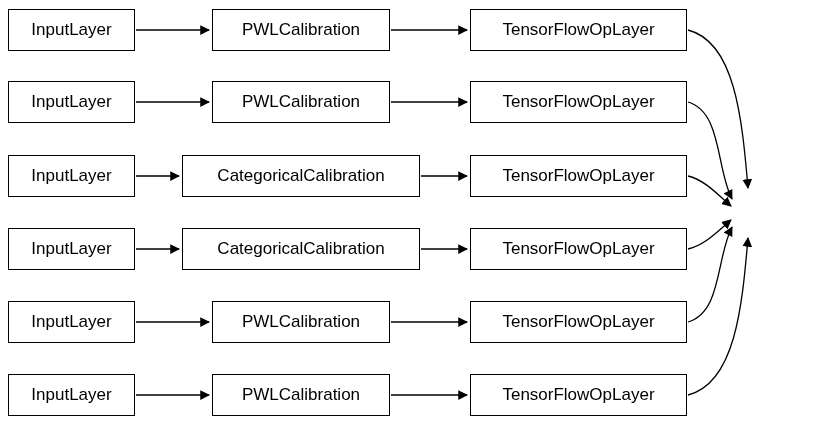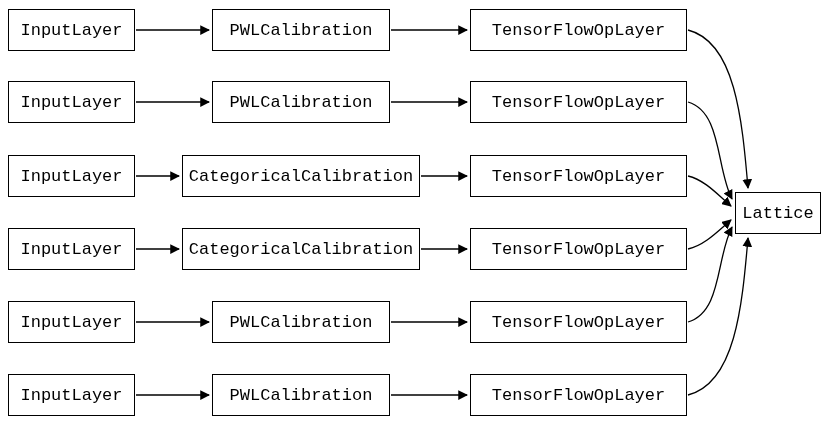--- a/index.html
+++ b/index.html
@@ -5,21 +5,21 @@
   html, body {
     margin: 0;
     padding: 0;
     background: var(--bg, #ffffff);
   }
   .diagram {
     position: relative;
     width: 831px;
     height: 427px;
     background: var(--bg, #ffffff);
-    font-family: Liberation Mono, monospace;
+    font-family: Liberation Sans, sans-serif;
     overflow: hidden;
   }
   .edges {
     position: absolute;
     left: 0;
     top: 0;
     width: 831px;
     height: 427px;
   }
   .edges path.edge {
@@ -92,15 +92,14 @@
   <div class="node" style="left:470px;top:228px;width:217px">TensorFlowOpLayer</div>
 
   <div class="node" style="left:8px;  top:301px;width:127px">InputLayer</div>
   <div class="node" style="left:212px;top:301px;width:178px">PWLCalibration</div>
   <div class="node" style="left:470px;top:301px;width:217px">TensorFlowOpLayer</div>
 
   <div class="node" style="left:8px;  top:374px;width:127px">InputLayer</div>
   <div class="node" style="left:212px;top:374px;width:178px">PWLCalibration</div>
   <div class="node" style="left:470px;top:374px;width:217px">TensorFlowOpLayer</div>
 
-  <div class="node" style="left:735px;top:192px;width:86px">Lattice</div>
 
 </div>
 
 </body></html>

